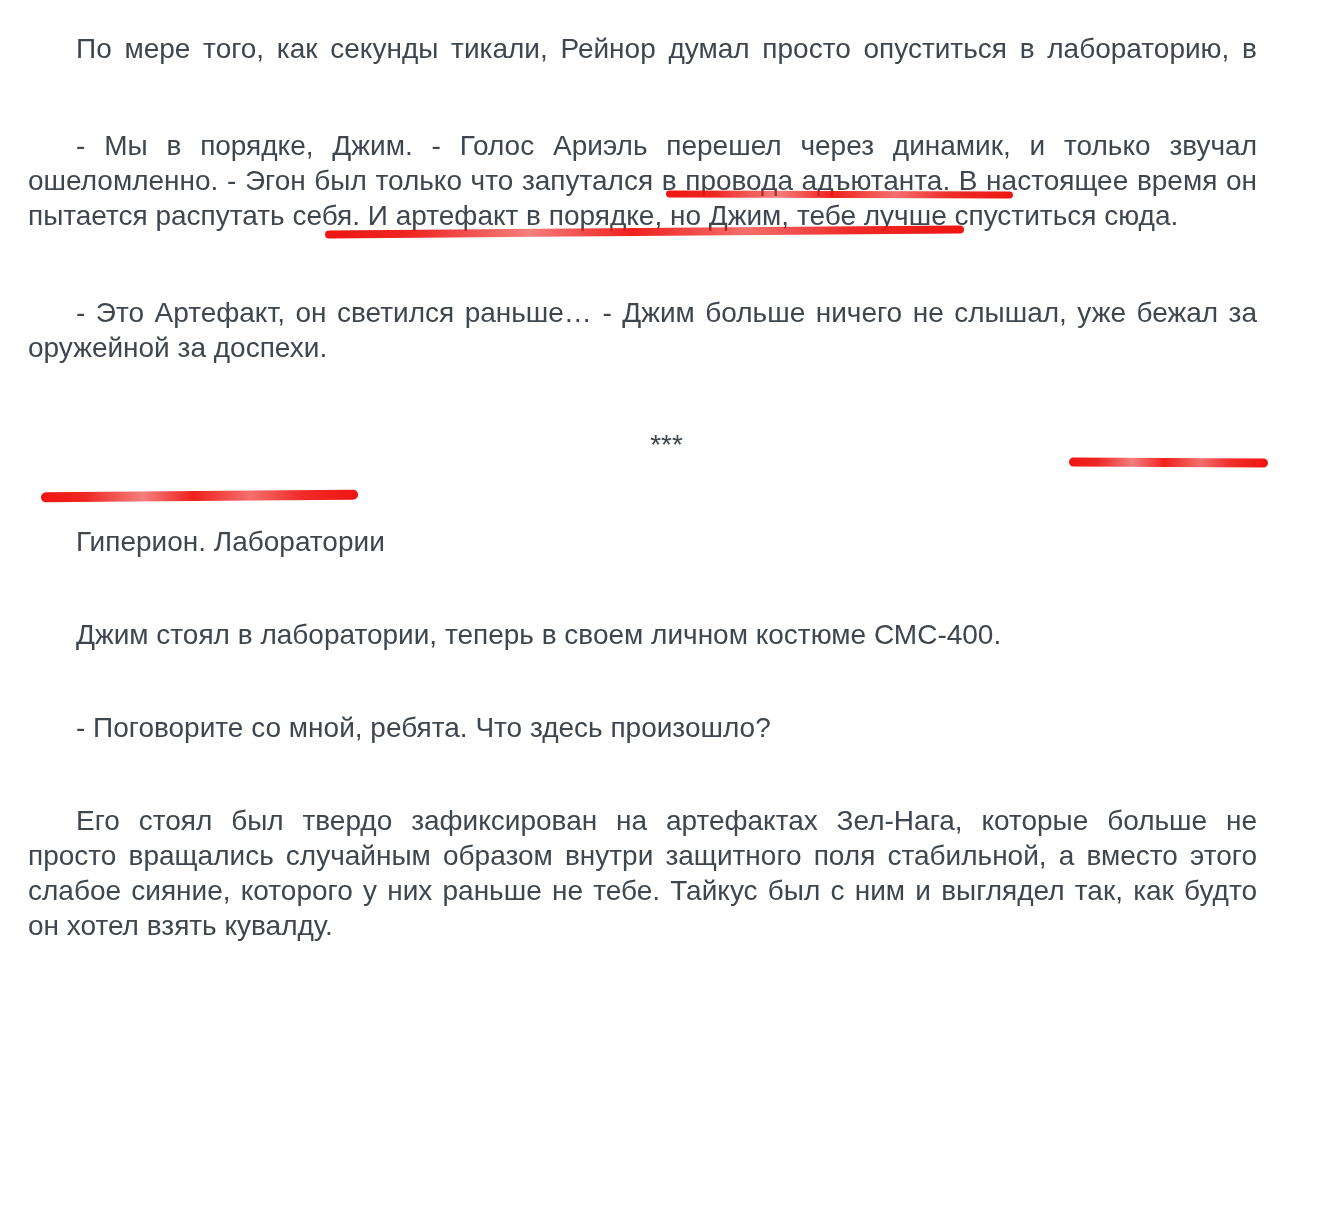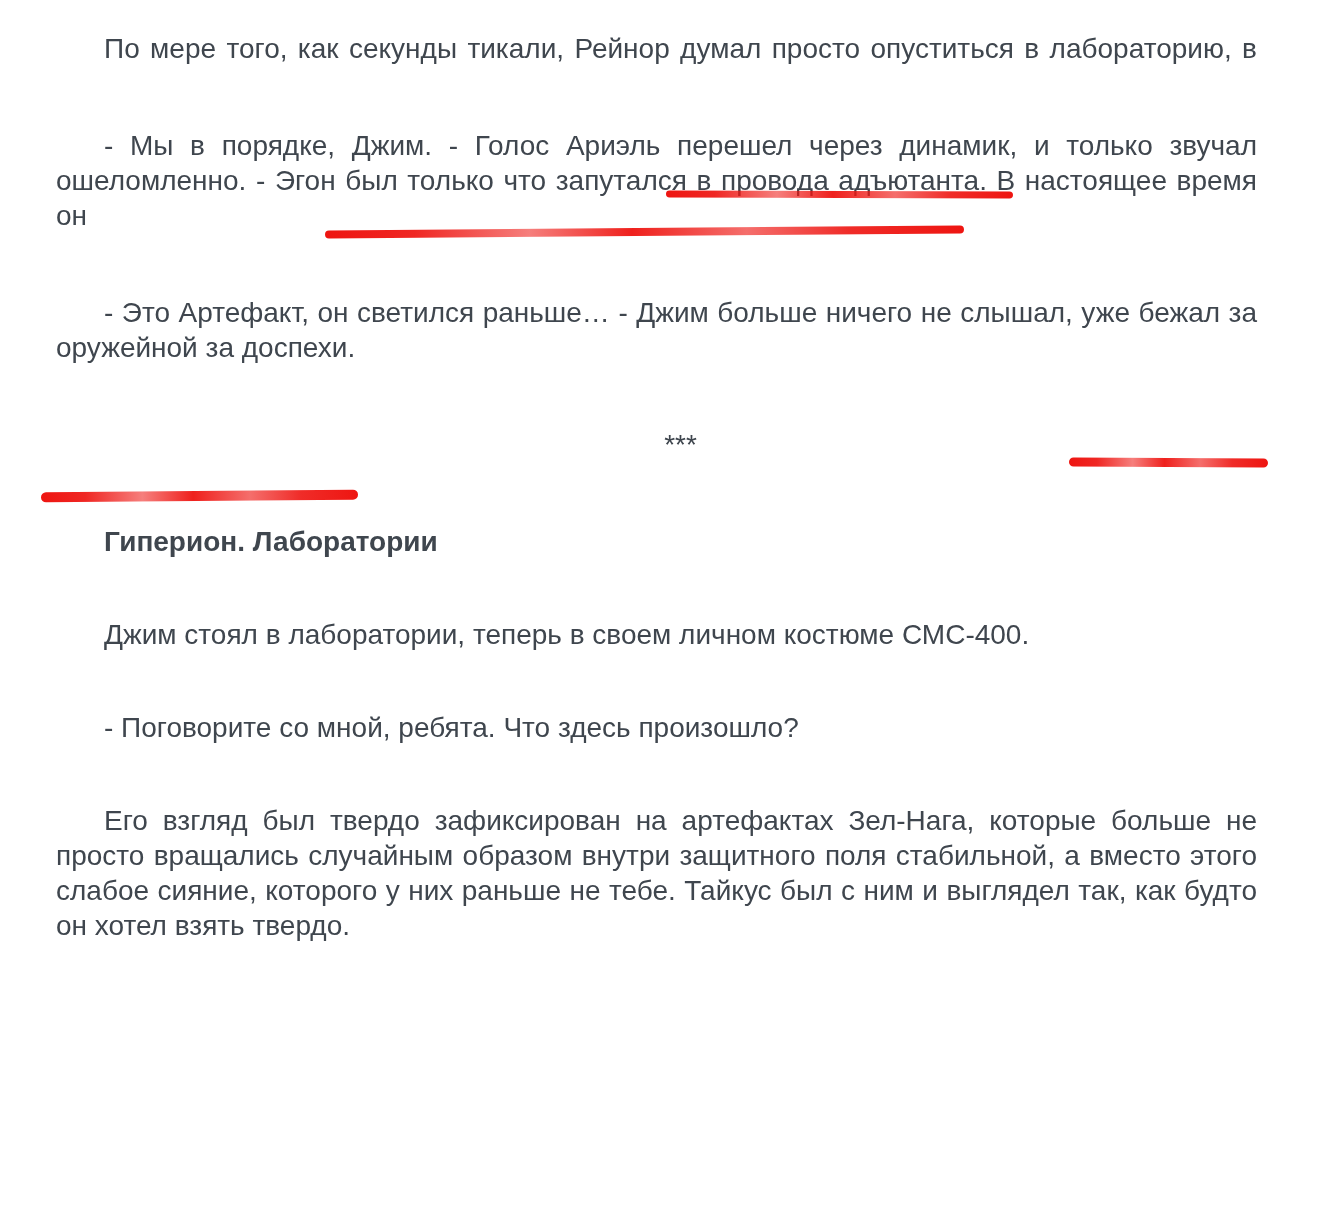--- a/index.html
+++ b/index.html
@@ -12,30 +12,30 @@
     height: 1207px;
     overflow: hidden;
     position: relative;
     font-family: "Liberation Sans", "DejaVu Sans", sans-serif;
     color: #3f464e;
   }
   main.story {
     position: relative;
     box-sizing: border-box;
     width: 1343px;
-    padding: 31px 86px 0 56px;
+    padding: 31px 86px 0 28px;
   }
   .para, .separator, .heading {
     margin: 0 0 62px 0;
     font-size: 28px;
     line-height: 35px;
     color: #3f464e;
   }
   .para.tight, .heading.tight, .separator.tight { margin-bottom: 58px; }
-  .heading { font-weight: 700; text-indent: 48px; }
+  .heading { font-weight: 400; text-indent: 48px; }
   .separator { text-align: center; text-indent: 48px; }
   .line { display: block; }
   .line.indent { text-indent: 48px; }
   .line.fill {
     text-align: justify;
     text-align-last: justify;
   }
   #annotations {
     position: absolute;
     left: 0; top: 0;
@@ -58,38 +58,39 @@
 </head>
 <body>
 
 <main class="story">
     <p class="para">
       <span class="line indent fill">По мере того, как секунды тикали, Рейнор думал просто опуститься в лабораторию, в</span>
     </p>
     <p class="para">
       <span class="line indent fill">- Мы в порядке, Джим. - Голос Ариэль перешел через динамик, и только звучал</span>
       <span class="line fill">ошеломленно. - Эгон был только что запутался в провода адъютанта. В настоящее время он</span>
+      <span class="line">пытается распутать себя. И артефакт в порядке, но Джим, тебе лучше спуститься сюда.</span>
     </p>
     <p class="para">
       <span class="line indent fill">- Это Артефакт, он светился раньше… - Джим больше ничего не слышал, уже бежал за</span>
       <span class="line">оружейной за доспехи.</span>
     </p>
     <div class="separator">***</div>
     <div class="heading tight">Гиперион. Лаборатории</div>
     <p class="para tight">
       <span class="line indent">Джим стоял в лаборатории, теперь в своем личном костюме СМС-400.</span>
     </p>
     <p class="para tight">
       <span class="line indent">- Поговорите со мной, ребята. Что здесь произошло?</span>
     </p>
     <p class="para tight">
-      <span class="line indent fill">Его взгляд был твердо зафиксирован на артефактах Зел-Нага, которые больше не</span>
+      <span class="line indent fill">Его стоял был твердо зафиксирован на артефактах Зел-Нага, которые больше не</span>
       <span class="line fill">просто вращались случайным образом внутри защитного поля стабильной, а вместо этого</span>
       <span class="line fill">слабое сияние, которого у них раньше не тебе. Тайкус был с ним и выглядел так, как будто</span>
-      <span class="line">он хотел взять твердо.</span>
+      <span class="line">он хотел взять кувалду.</span>
     </p>
   </main>
 <div id="annotations">
     <div class="stroke" style="left: 666px; top: 191px; width: 347px; height: 7px; transform: rotate(0.15deg);"></div>
     <div class="stroke" style="left: 325px; top: 228px; width: 639px; height: 7.5px; transform: rotate(-0.45deg);"></div>
     <div class="stroke" style="left: 1069px; top: 458px; width: 199px; height: 8.5px; transform: rotate(0.3deg);"></div>
     <div class="stroke" style="left: 41px; top: 491px; width: 317px; height: 9.5px; transform: rotate(-0.5deg);"></div>
   </div>
 
 </body></html>

